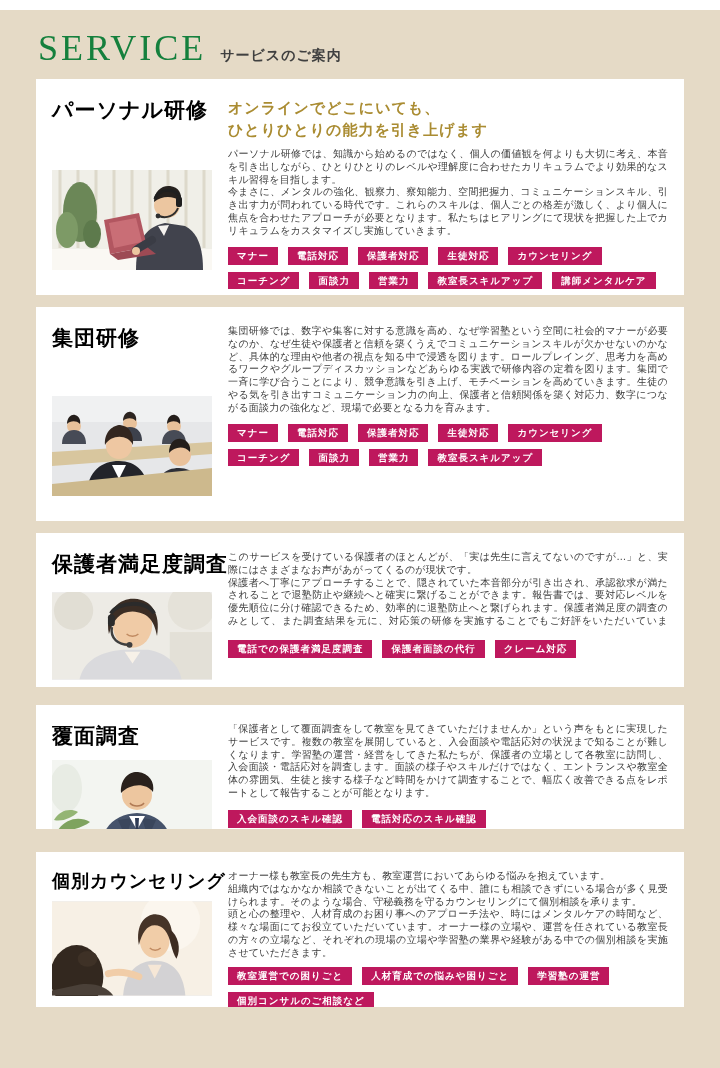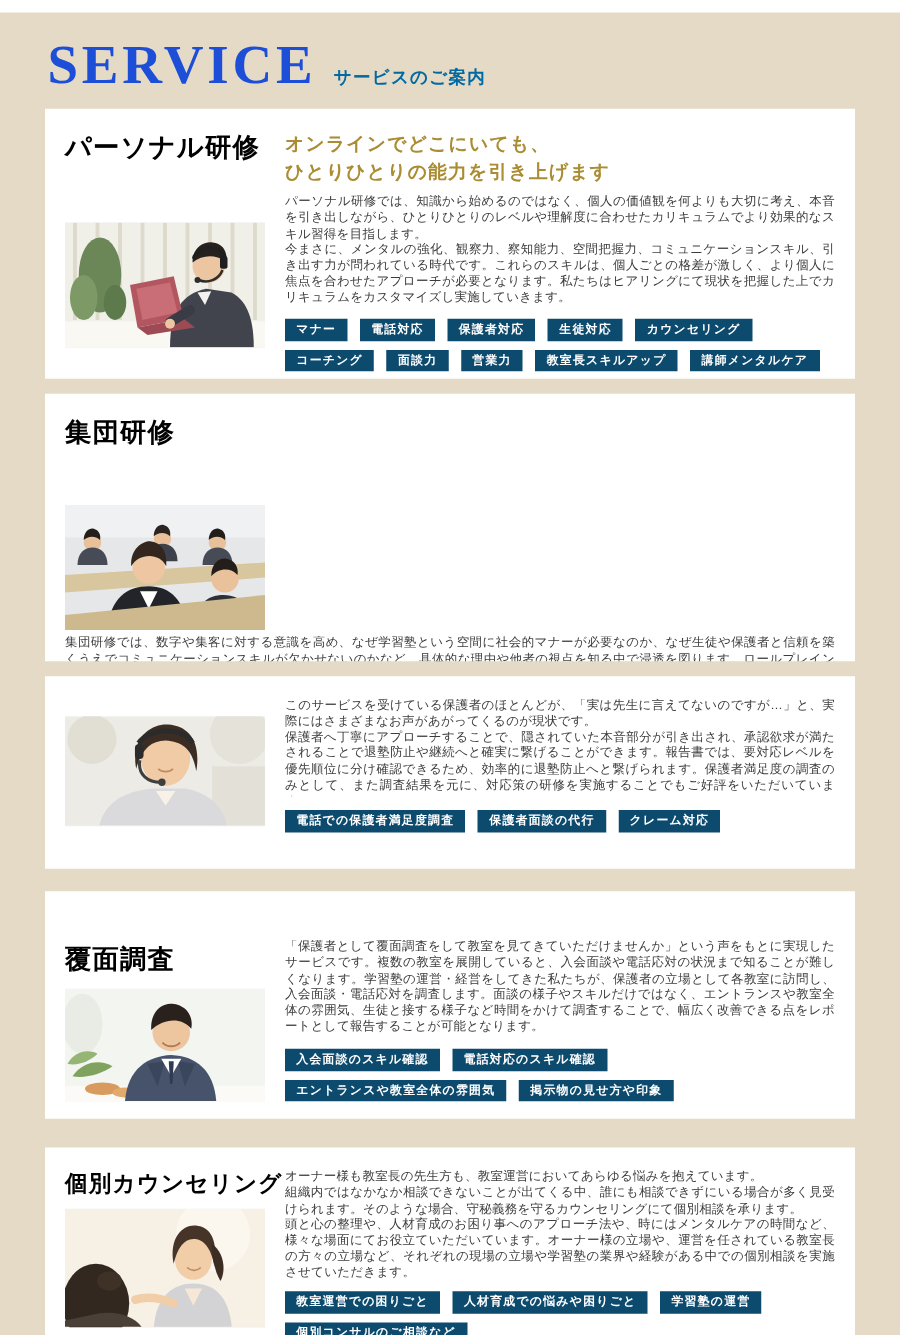--- a/index.html
+++ b/index.html
@@ -7,34 +7,34 @@
     width:720px;height:1068px;overflow:hidden;
     background:#e5dac6;
     font-family:"Liberation Sans","DejaVu Sans",sans-serif;
     -webkit-font-smoothing:antialiased;
   }
   .top-strip{height:10px;background:#ffffff;}
   
   .page-header{margin:20px 38px 13px;display:flex;align-items:baseline;}
   .page-title{
     font-family:"Liberation Serif","DejaVu Serif",serif;
-    font-size:44px;font-weight:bold;color:#1d4ed8;letter-spacing:3px;line-height:1;
+    font-size:36px;font-weight:normal;color:#15803d;letter-spacing:3px;line-height:1;
   }
   .page-subtitle{
-    font-size:14px;font-weight:bold;color:#0369a1;margin-left:14px;letter-spacing:1px;
+    font-size:14px;font-weight:bold;color:#404040;margin-left:14px;letter-spacing:1px;
   }
   
   .card{
     box-sizing:border-box;width:648px;margin:0 36px;background:#fff;
     padding:18px 16px 14px;display:flex;overflow:hidden;
   }
   .c1{height:216px;margin-bottom:12px;}
-  .c2{height:214px;margin-bottom:12px;flex-direction:column;}
+  .c2{height:214px;margin-bottom:12px;}
   .c3{height:154px;margin-bottom:18px;}
-  .c4{height:182px;margin-bottom:23px;align-items:flex-end;}
+  .c4{height:124px;margin-bottom:23px;}
   .c5{height:155px;justify-content:flex-end;}
   .card-left{flex:0 0 176px;width:176px;}
   .card-right{flex:1;min-width:0;}
   .card-title{
     margin:0;font-family:"Liberation Serif","DejaVu Serif",serif;
     font-size:21px;font-weight:bold;color:#000000;letter-spacing:1px;line-height:1.3;
     white-space:nowrap;
   }
   .c5 .card-title{font-size:18px;}
   .photo{width:160px;overflow:hidden;position:relative;background:#eee;}
@@ -52,21 +52,21 @@
   .card-body{
     margin:0 0 9px;font-size:10px;line-height:12.8px;color:#3c3c3c;
     letter-spacing:0.2px;white-space:pre-line;text-align:justify;overflow:hidden;
   }
   .c1 .card-body,.c2 .card-body{height:90px;}
   .c3 .card-body{height:78px;margin-bottom:11px;}
   .c4 .card-body{height:78px;}
   .c5 .card-body{height:91px;margin-bottom:6px;}
   .tags{display:flex;flex-wrap:wrap;gap:7px 10px;}
   .tag{
-    background:#0c4a6e;color:#ffffff;font-size:9.5px;font-weight:bold;
+    background:#be185d;color:#ffffff;font-size:9.5px;font-weight:bold;
     padding:4px 9px;line-height:1;letter-spacing:1px;white-space:nowrap;
   }
 </style>
 </head>
 <body>
 
 <div class="top-strip"></div>
 
 <header class="page-header">
   <div class="page-title">SERVICE</div>
@@ -173,20 +173,21 @@
         <span class="tag">コーチング</span>
         <span class="tag">面談力</span>
         <span class="tag">営業力</span>
         <span class="tag">教室長スキルアップ</span>
       </div>
   </div>
 </section>
 
 <section class="card c3">
   <div class="card-left">
+    <h2 class="card-title">保護者満足度調査</h2>
     <div class="photo">
       <svg viewBox="0 0 163 88">
         <rect width="163" height="88" fill="#edebe5"></rect>
         <circle cx="22" cy="18" r="20" fill="#e1ded4"></circle>
         <circle cx="142" cy="14" r="24" fill="#e5e2d9"></circle>
         <rect x="120" y="40" width="43" height="48" fill="#e3e0d7"></rect>
         <path d="M28 88 C33 68 50 60 72 58 L98 58 C119 62 129 74 132 88 Z" fill="#dadadd"></path>
         <polygon points="74,60 82,72 90,60" fill="#f7f1e8"></polygon>
         <ellipse cx="82" cy="33" rx="20" ry="23" fill="#f0cba6"></ellipse>
         <path d="M58 42 C53 15 72 5 84 6 C101 7 111 20 107 44 C104 27 97 20 82 19 C69 19 62 28 58 42 Z" fill="#3b2d24"></path>

